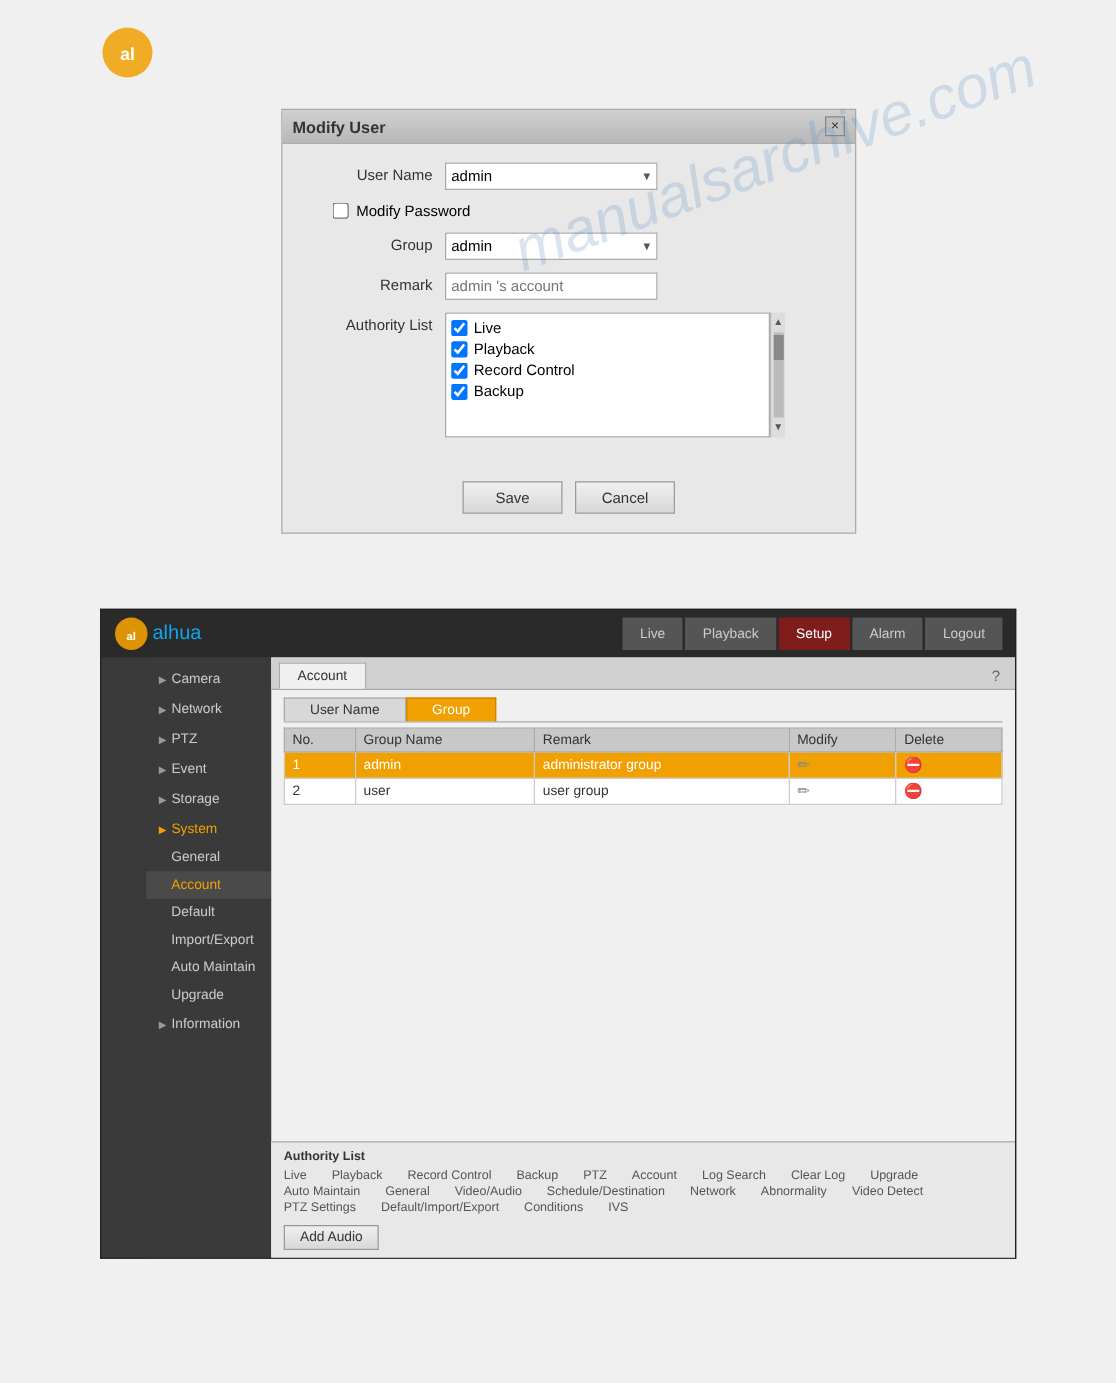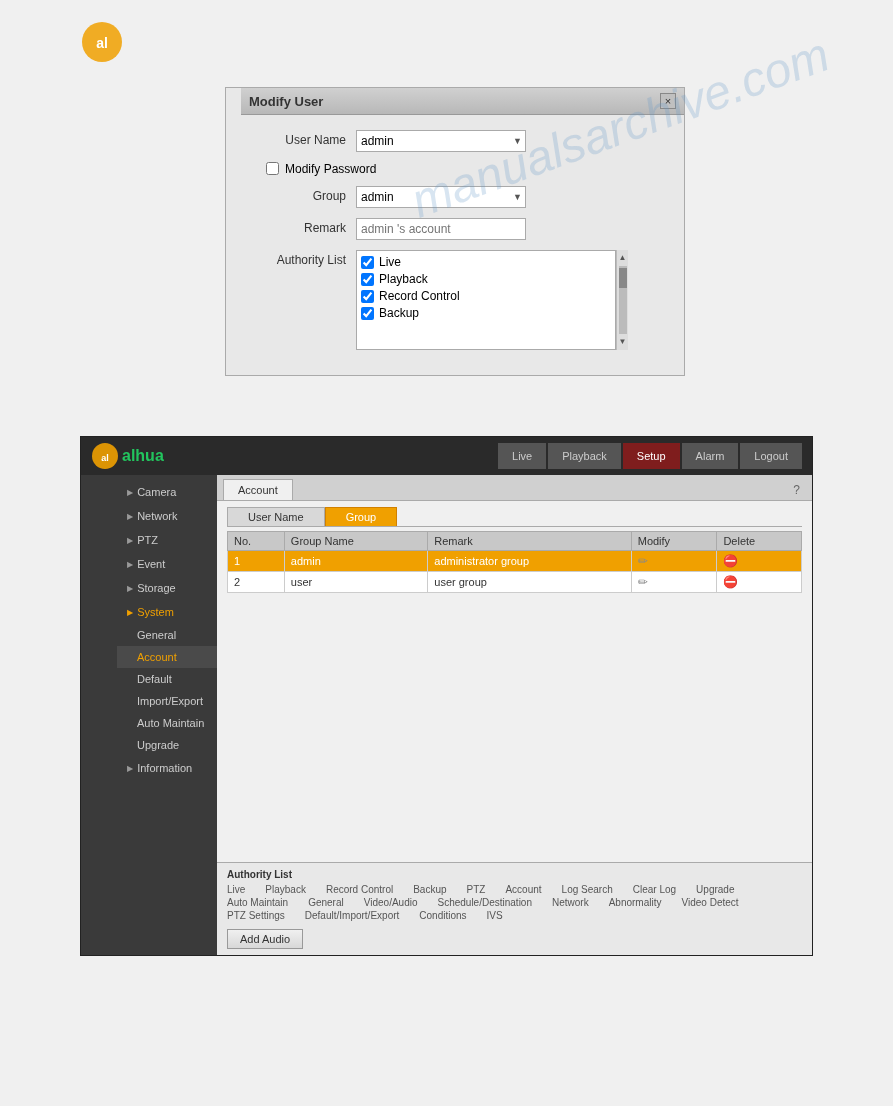--- a/index.html
+++ b/index.html
@@ -37,21 +37,20 @@
       margin-left: 145px;
     }
 
     .dialog-titlebar {
       background: linear-gradient(to bottom, #d0d0d0, #b8b8b8);
       padding: 5px 8px;
       display: flex;
       justify-content: space-between;
       align-items: center;
       border-bottom: 1px solid #999;
-      margin-left: 15px;
     }
 
     .dialog-title {
       font-size: 13px;
       font-weight: bold;
       color: #333;
     }
 
     .dialog-close {
       width: 16px;
@@ -574,35 +573,39 @@
                 <div class="scroll-thumb"></div>
               </div>
               <div class="scroll-arrow">▼</div>
             </div>
           </div>
         </div>
       </div>
 
     </div>
 
+    <div class="dialog-footer">
+      <button class="btn">Save</button>
+      <button class="btn">Cancel</button>
+    </div>
   </div>
 
   <div class="watermark">manualsarchive.com</div>
 
 </div>
 
 <div class="bottom-section">
 
   <div class="app-topbar">
     <div class="app-logo">
       <svg class="app-logo-icon" viewBox="0 0 28 28">
         <circle cx="14" cy="14" r="13" fill="#f0a000" opacity="0.9"></circle>
         <text x="14" y="19" text-anchor="middle" font-size="9" fill="white" font-weight="bold">al</text>
       </svg>
-      <span style="color:#22c55e;font-size:16px;font-weight:bold;">alhua</span>
+      <span style="color:#0ea5e9;font-size:16px;font-weight:normal;">alhua</span>
     </div>
     <div class="top-nav">
       <button class="top-nav-btn">Live</button>
       <button class="top-nav-btn">Playback</button>
       <button class="top-nav-btn active">Setup</button>
       <button class="top-nav-btn">Alarm</button>
       <button class="top-nav-btn">Logout</button>
     </div>
   </div>
 

